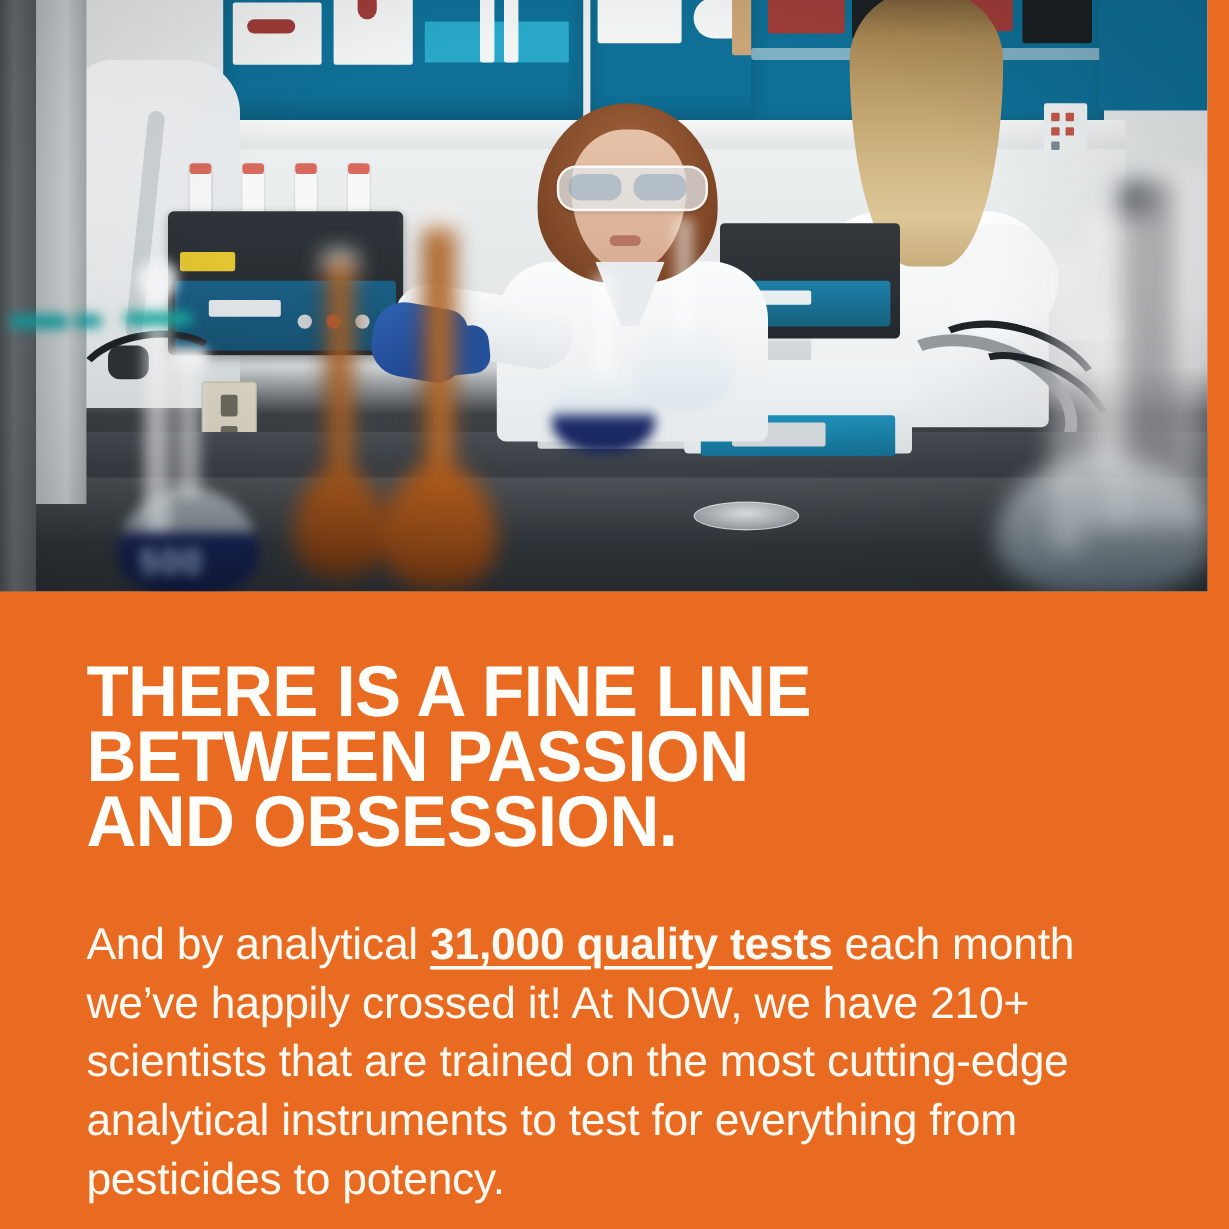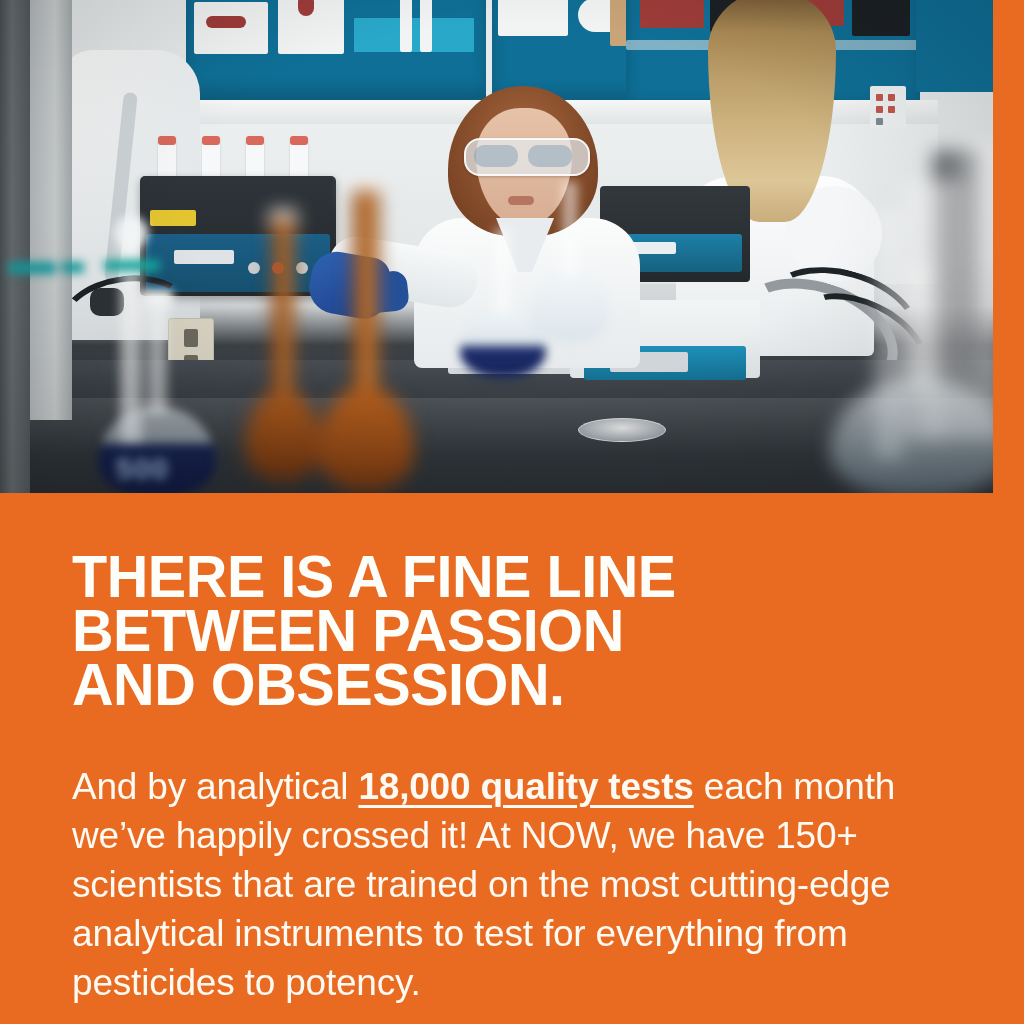--- a/index.html
+++ b/index.html
@@ -1,21 +1,21 @@
 <!DOCTYPE html>
 <html><head>
 <meta charset="utf-8">
 <style>
   html,body{margin:0;padding:0;}
   body{
     width:1024px;height:1024px;overflow:hidden;
     background:#E96B21;
     font-family:"Liberation Sans",sans-serif;
   }
-  .poster{position:relative;width:993px;height:1024px;overflow:hidden;}
+  .poster{position:relative;width:993px;height:1024px;overflow:hidden;padding-left:13px;}
 
   
   .photo{position:absolute;left:0;top:0;width:1024px;height:493px;overflow:hidden;
          background:#cfd4d6;}
 
   
   .wall{position:absolute;left:0;top:0;width:1024px;height:493px;
         background:
           linear-gradient(180deg,#e9ecec 0%,#e4e8e9 30%,#dfe3e4 52%,#cfd3d5 62%,#3c4146 70%,#2b3036 100%);}
 
@@ -424,16 +424,16 @@
 
     <div class="photo-vig"></div>
   </div>
 
   <div class="panel">
 
     <h1 class="headline">THERE IS A FINE LINE
 BETWEEN PASSION
 AND OBSESSION.</h1>
 
-    <p class="body-copy"><span>And by analytical </span><span class="hl">18,000 quality tests</span><span> each month we’ve happily crossed it! At NOW, we have 150+ scientists that are trained on the most cutting-edge analytical instruments to test for everything from pesticides to potency.</span></p>
+    <p class="body-copy"><span>And by analytical </span><span class="hl">31,000 quality tests</span><span> each month we’ve happily crossed it! At NOW, we have 210+ scientists that are trained on the most cutting-edge analytical instruments to test for everything from pesticides to potency.</span></p>
   </div>
 
 </div>
 
 </body></html>

